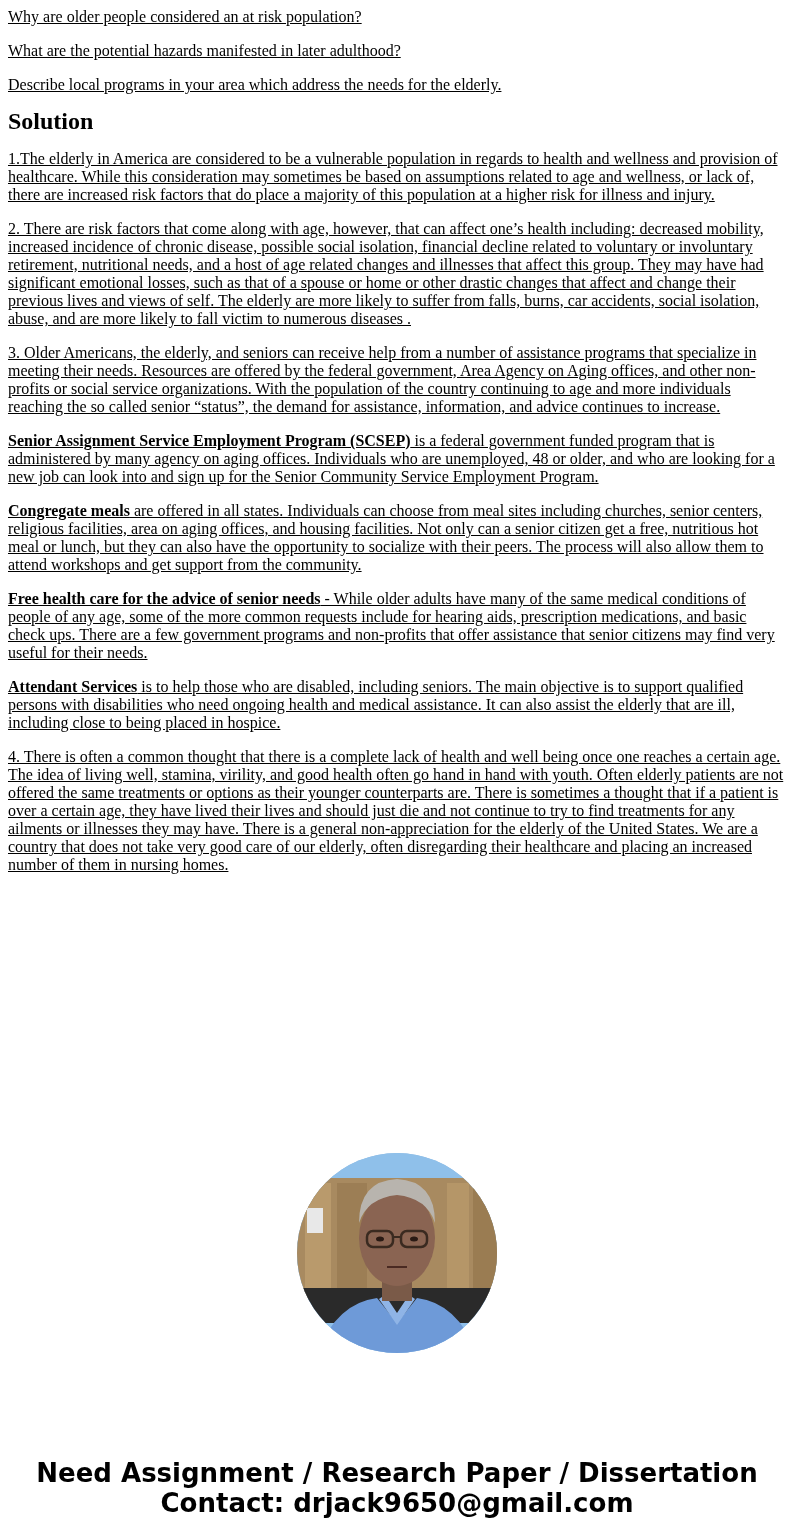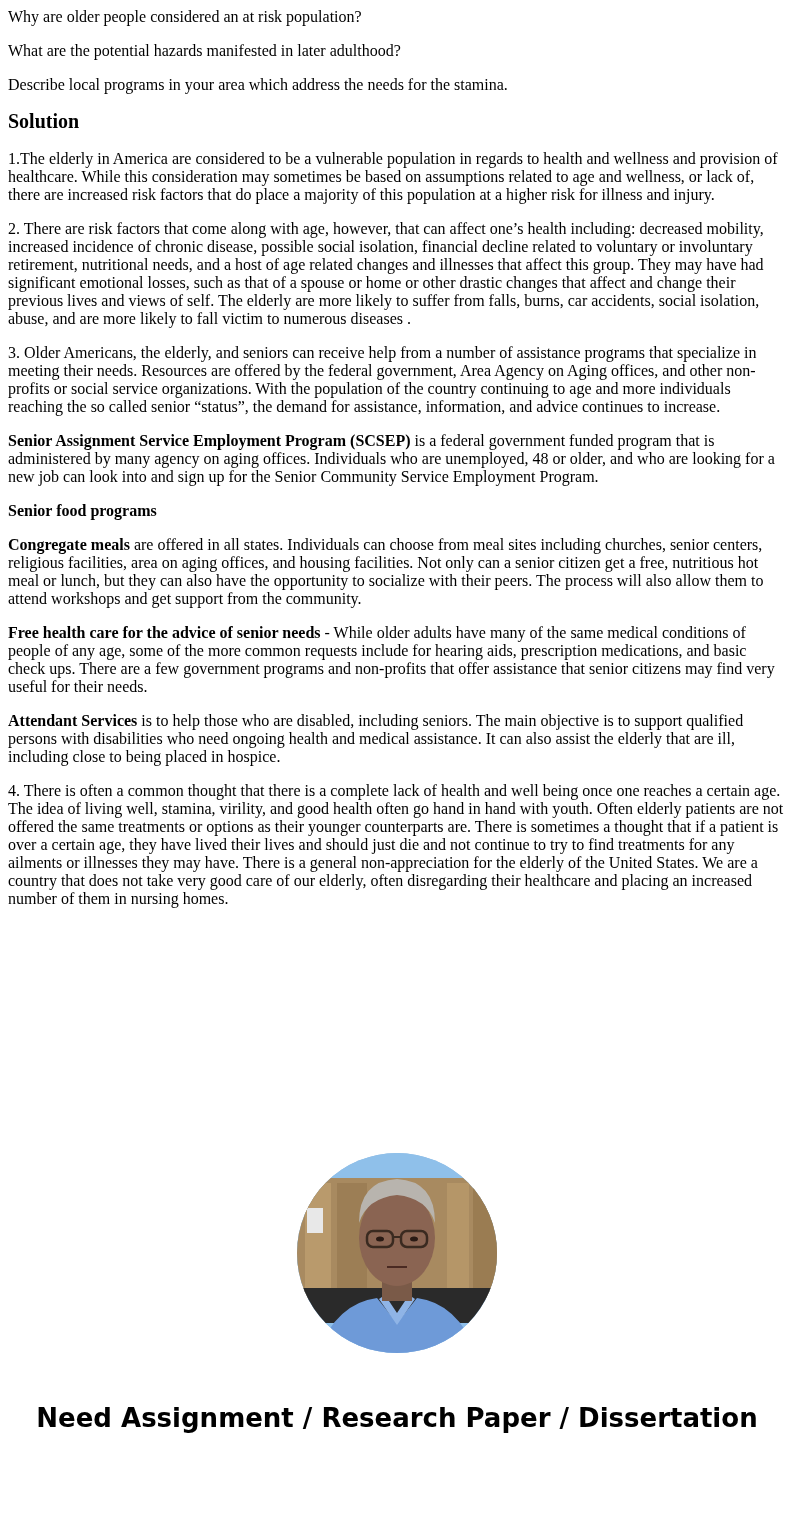--- a/index.html
+++ b/index.html
@@ -6,69 +6,68 @@
     body {
       width: 794px;
       min-height: 1523px;
       font-family: "Liberation Serif", serif;
       font-size: 16px;
       line-height: 18px;
       color: #000000;
       position: relative;
     }
     .content { padding: 8px 8px 0 8px; }
-    p { margin: 0 0 16px 0; }
+    p { margin: 0 0 16px 0; text-decoration: underline; }
     h3 {
-      font-size: 20px;
+      font-size: 24px;
       font-weight: bold;
       margin: 0 0 18px 0;
       line-height: 22px;
     }
     b { font-weight: bold; }
     .avatar-wrap {
       position: absolute;
       left: 297px;
       top: 1153px;
       width: 200px;
       height: 200px;
       border-radius: 50%;
       overflow: hidden;
       background: #8fb8e0;
     }
     .avatar-wrap svg { display: block; }
     .promo {
       position: absolute;
       left: 0;
-      top: 1403px;
+      top: 1458px;
       width: 794px;
       text-align: center;
       font-family: "DejaVu Sans", sans-serif;
       font-weight: bold;
       font-size: 26px;
       line-height: 30px;
       color: #000000;
     }
   </style>
 </head>
 <body>
 
 <div class="content">
   <p>Why are older people considered an at risk population?</p>
   <p>What are the potential hazards manifested in later adulthood?</p>
-  <p>Describe local programs in your area which address the needs for the stamina.</p>
+  <p>Describe local programs in your area which address the needs for the elderly.</p>
 
   <h3>Solution</h3>
 
   <p>1.The elderly in America are considered to be a vulnerable population in regards to health and wellness and provision of healthcare. While this consideration may sometimes be based on assumptions related to age and wellness, or lack of, there are increased risk factors that do place a majority of this population at a higher risk for illness and injury.</p>
   <p>2. There are risk factors that come along with age, however, that can affect one’s health including: decreased mobility, increased incidence of chronic disease, possible social isolation, financial decline related to voluntary or involuntary retirement, nutritional needs, and a host of age related changes and illnesses that affect this group. They may have had significant emotional losses, such as that of a spouse or home or other drastic changes that affect and change their previous lives and views of self. The elderly are more likely to suffer from falls, burns, car accidents, social isolation, abuse, and are more likely to fall victim to numerous diseases .</p>
   <p>3. Older Americans, the elderly, and seniors can receive help from a number of assistance programs that specialize in meeting their needs. Resources are offered by the federal government,  Area Agency on Aging offices, and other non-profits or social service organizations. With the population of the country continuing to age and more individuals reaching the so called senior “status”, the demand for assistance, information, and advice continues to increase.</p>
 
   <p><b>Senior Assignment Service Employment Program (SCSEP)</b><span> is a federal government funded program that is administered by many agency on aging offices. Individuals who are unemployed, 48 or older, and who are looking for a new job can look into and sign up for the Senior Community Service Employment Program.</span></p>
 
-  <p><b>Senior food programs</b></p>
 
   <p><b>Congregate meals</b><span> are offered in all states. Individuals can choose from meal sites including churches, senior centers, religious facilities, area on aging offices, and housing facilities. Not only can a senior citizen get a free, nutritious hot meal or lunch, but they can also have the opportunity to socialize with their peers. The process will also allow them to attend workshops and get support from the community.</span></p>
 
   <p><b>Free health care for the advice of senior needs</b><span> - While older adults have many of the same medical conditions of people of any age, some of the more common requests include for hearing aids, prescription medications, and basic check ups. There are a few government programs and non-profits that offer assistance that senior citizens may find very useful for their needs.</span></p>
 
   <p><b>Attendant Services</b><span> is to help those who are disabled, including seniors. The main objective is to support qualified persons with disabilities who need ongoing health and medical assistance. It can also assist the elderly that are ill, including close to being placed in hospice.</span></p>
 
   <p>4. There is often a common thought that there is a complete lack of health and well being once one reaches a certain age. The idea of living well, stamina, virility, and good health often go hand in hand with youth. Often elderly patients are not offered the same treatments or options as their younger counterparts are. There is sometimes a thought that if a patient is over a certain age, they have lived their lives and should just die and not continue to try to find treatments for any ailments or illnesses they may have. There is a general non-appreciation for the elderly of the United States. We are a country that does not take very good care of our elderly, often disregarding their healthcare and placing an increased number of them in nursing homes.</p>
 </div>
 
@@ -101,13 +100,14 @@
 
     <ellipse cx="83" cy="86" rx="4" ry="2.5" fill="#2a1a14"></ellipse>
     <ellipse cx="117" cy="86" rx="4" ry="2.5" fill="#2a1a14"></ellipse>
 
     <line x1="90" y1="114" x2="110" y2="114" stroke="#4a2a22" stroke-width="2"></line>
   </svg>
 </div>
 
 <div class="promo">
   <div>Need Assignment / Research Paper / Dissertation</div>
+  <div>Contact: drjack9650@gmail.com</div>
 </div>
 
 </body></html>

